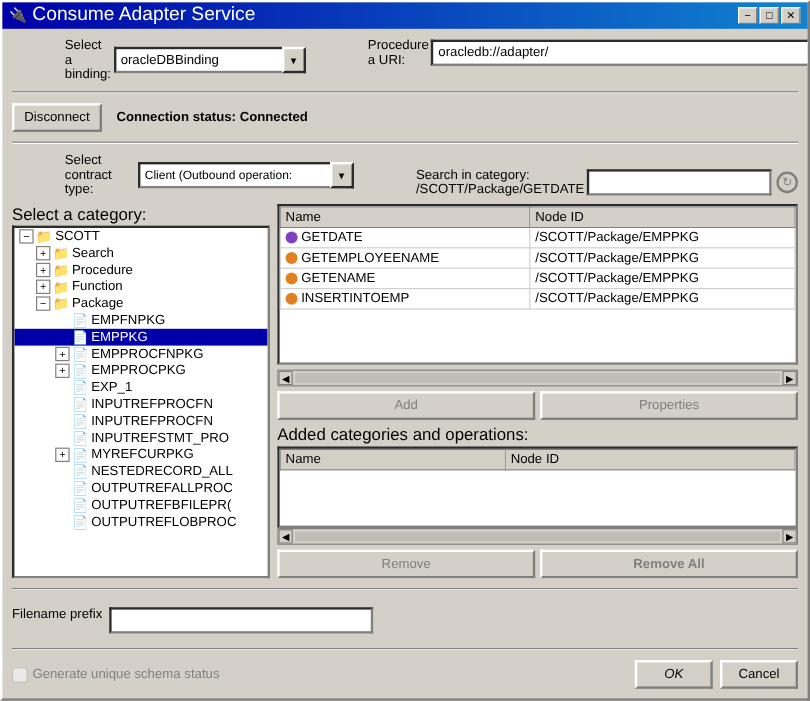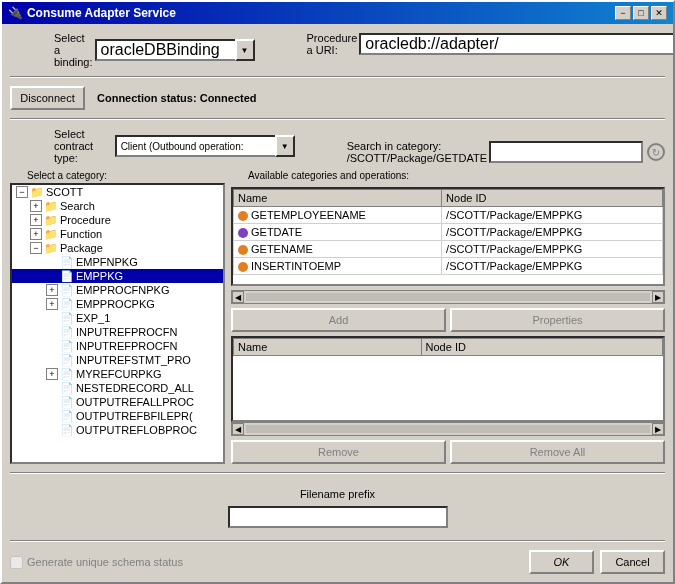--- a/index.html
+++ b/index.html
@@ -21,22 +21,22 @@
       background: linear-gradient(to right, #0000a8, #1084d0);
       color: white;
       padding: 3px 6px;
       display: flex;
       align-items: center;
       justify-content: space-between;
       height: 22px;
       flex-shrink: 0;
     }
     .title-bar-text {
-      font-size: 12px;
-      font-weight: bold;
+      font-size: 16px;
+      font-weight: normal;
       color: white;
     }
     .title-bar-controls {
       display: flex;
       gap: 2px;
     }
     .title-btn {
       width: 16px;
       height: 14px;
       background: #d4d0c8;
@@ -75,21 +75,21 @@
     .label {
       font-size: 11px;
       color: #000;
     }
 
     .input-field {
       height: 22px;
       border: 2px inset #808080;
       background: white;
       padding: 2px 4px;
-      font-size: 16px;
+      font-size: 11px;
       color: #000;
     }
 
     .dropdown-combo {
       display: flex;
       align-items: center;
     }
     .dropdown-combo .input-field {
       flex: 1;
       border-right: none;
@@ -154,23 +154,22 @@
 
     .right-panel {
       flex: 1;
       display: flex;
       flex-direction: column;
       gap: 4px;
       overflow: hidden;
     }
 
     .panel-label {
-      font-size: 10px;
+      font-size: 14px;
       margin-bottom: 2px;
-      margin-left: 17px;
     }
 
     .tree-view {
       flex: 1;
       border: 2px inset #808080;
       background: white;
       overflow: auto;
       font-size: 11px;
     }
 
@@ -263,24 +262,22 @@
     }
 
     .added-section {
       display: flex;
       flex-direction: column;
       height: 100px;
     }
 
     .filename-section {
       display: flex;
-      align-items: center;
       gap: 6px;
       padding: 6px 0 4px 0;
-      flex-direction: column;
     }
 
     .checkbox-row {
       display: flex;
       align-items: center;
       gap: 4px;
     }
 
     input[type="checkbox"] {
       width: 13px;
@@ -493,39 +490,38 @@
           <div class="tree-item" style="padding-left:34px;">
             <span class="tree-leaf-spacer"></span>
             <span class="tree-icon">📄</span>
             <span>OUTPUTREFLOBPROC</span>
           </div>
         </div>
       </div>
 
       <div class="right-panel">
 
-        <span class="panel-label">Available categories and operations:</span>
         <div class="operations-table" style="flex:1;max-height:160px;">
           <table class="op-table">
             <thead>
               <tr>
                 <th>Name</th>
                 <th>Node ID</th>
               </tr>
             </thead>
             <tbody>
               <tr class="list-item">
                 <td>
-                  <span class="op-icon orange"></span>GETEMPLOYEENAME
+                  <span class="op-icon"></span>GETDATE
                 </td>
                 <td>/SCOTT/Package/EMPPKG</td>
               </tr>
               <tr class="list-item">
                 <td>
-                  <span class="op-icon"></span>GETDATE
+                  <span class="op-icon orange"></span>GETEMPLOYEENAME
                 </td>
                 <td>/SCOTT/Package/EMPPKG</td>
               </tr>
               <tr class="list-item">
                 <td>
                   <span class="op-icon orange"></span>GETENAME
                 </td>
                 <td>/SCOTT/Package/EMPPKG</td>
               </tr>
               <tr class="list-item">
@@ -543,20 +539,21 @@
           <div style="flex:1;height:8px;background:#c0bdb8;"></div>
           <div style="width:12px;height:12px;background:#d4d0c8;border:1px solid #808080;display:flex;align-items:center;justify-content:center;font-size:8px;cursor:pointer;">▶</div>
         </div>
 
         <div class="action-buttons">
           <button class="win-button disabled" style="flex:1;color:#808080;">Add</button>
           <button class="win-button disabled" style="flex:1;color:#808080;">Properties</button>
         </div>
 
         <div class="added-section">
+          <span class="panel-label">Added categories and operations:</span>
           <div class="operations-table" style="flex:1;">
             <table class="op-table">
               <thead>
                 <tr>
                   <th>Name</th>
                   <th>Node ID</th>
                 </tr>
               </thead>
               <tbody>
               </tbody>
@@ -565,21 +562,21 @@
 
           <div style="height:14px;background:#d4d0c8;border:1px solid #808080;display:flex;align-items:center;gap:2px;">
             <div style="width:12px;height:12px;background:#d4d0c8;border:1px solid #808080;display:flex;align-items:center;justify-content:center;font-size:8px;cursor:pointer;">◀</div>
             <div style="flex:1;height:8px;background:#c0bdb8;"></div>
             <div style="width:12px;height:12px;background:#d4d0c8;border:1px solid #808080;display:flex;align-items:center;justify-content:center;font-size:8px;cursor:pointer;">▶</div>
           </div>
         </div>
 
         <div class="action-buttons">
           <button class="win-button disabled" style="flex:1;color:#808080;">Remove</button>
-          <button class="win-button disabled" style="flex:1;color:#808080;">Remove All</button>
+          <button class="win-button disabled" style="flex:1;color:#808080;font-weight:bold;">Remove All</button>
         </div>
       </div>
 
     </div>
 
     <div class="separator"></div>
     <div class="filename-section">
       <span class="label">Filename prefix</span>
       <input class="input-field" type="text" style="width: 220px;">
     </div>

